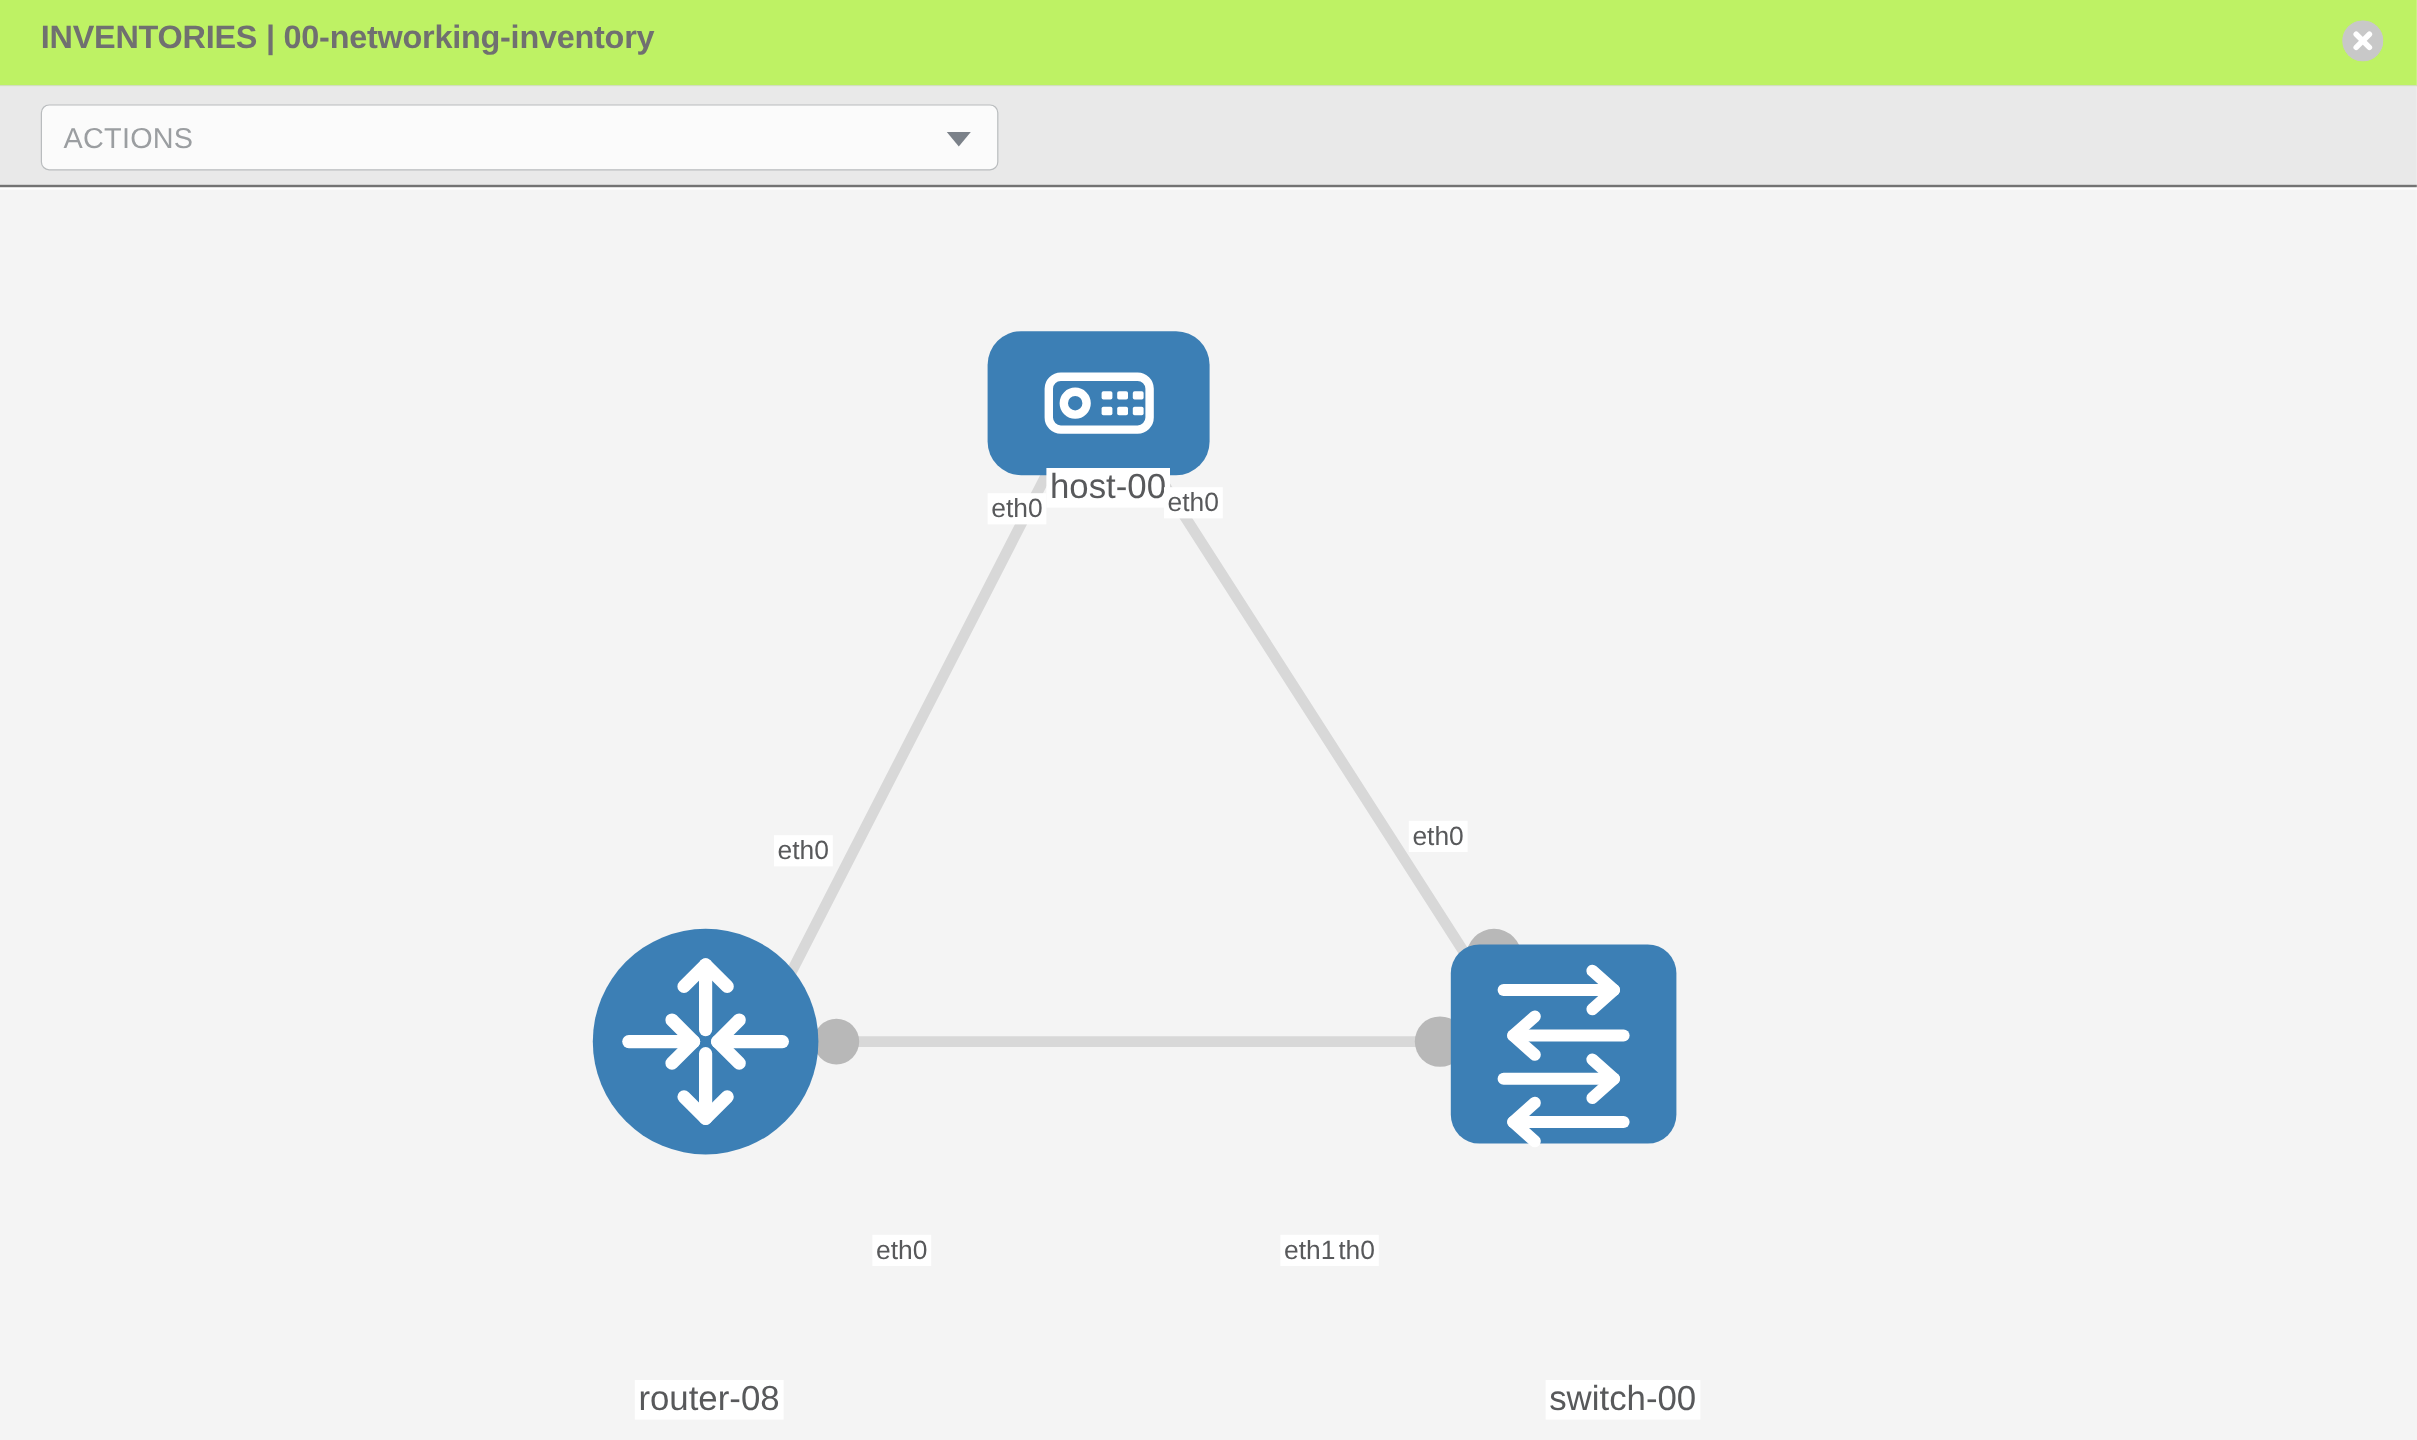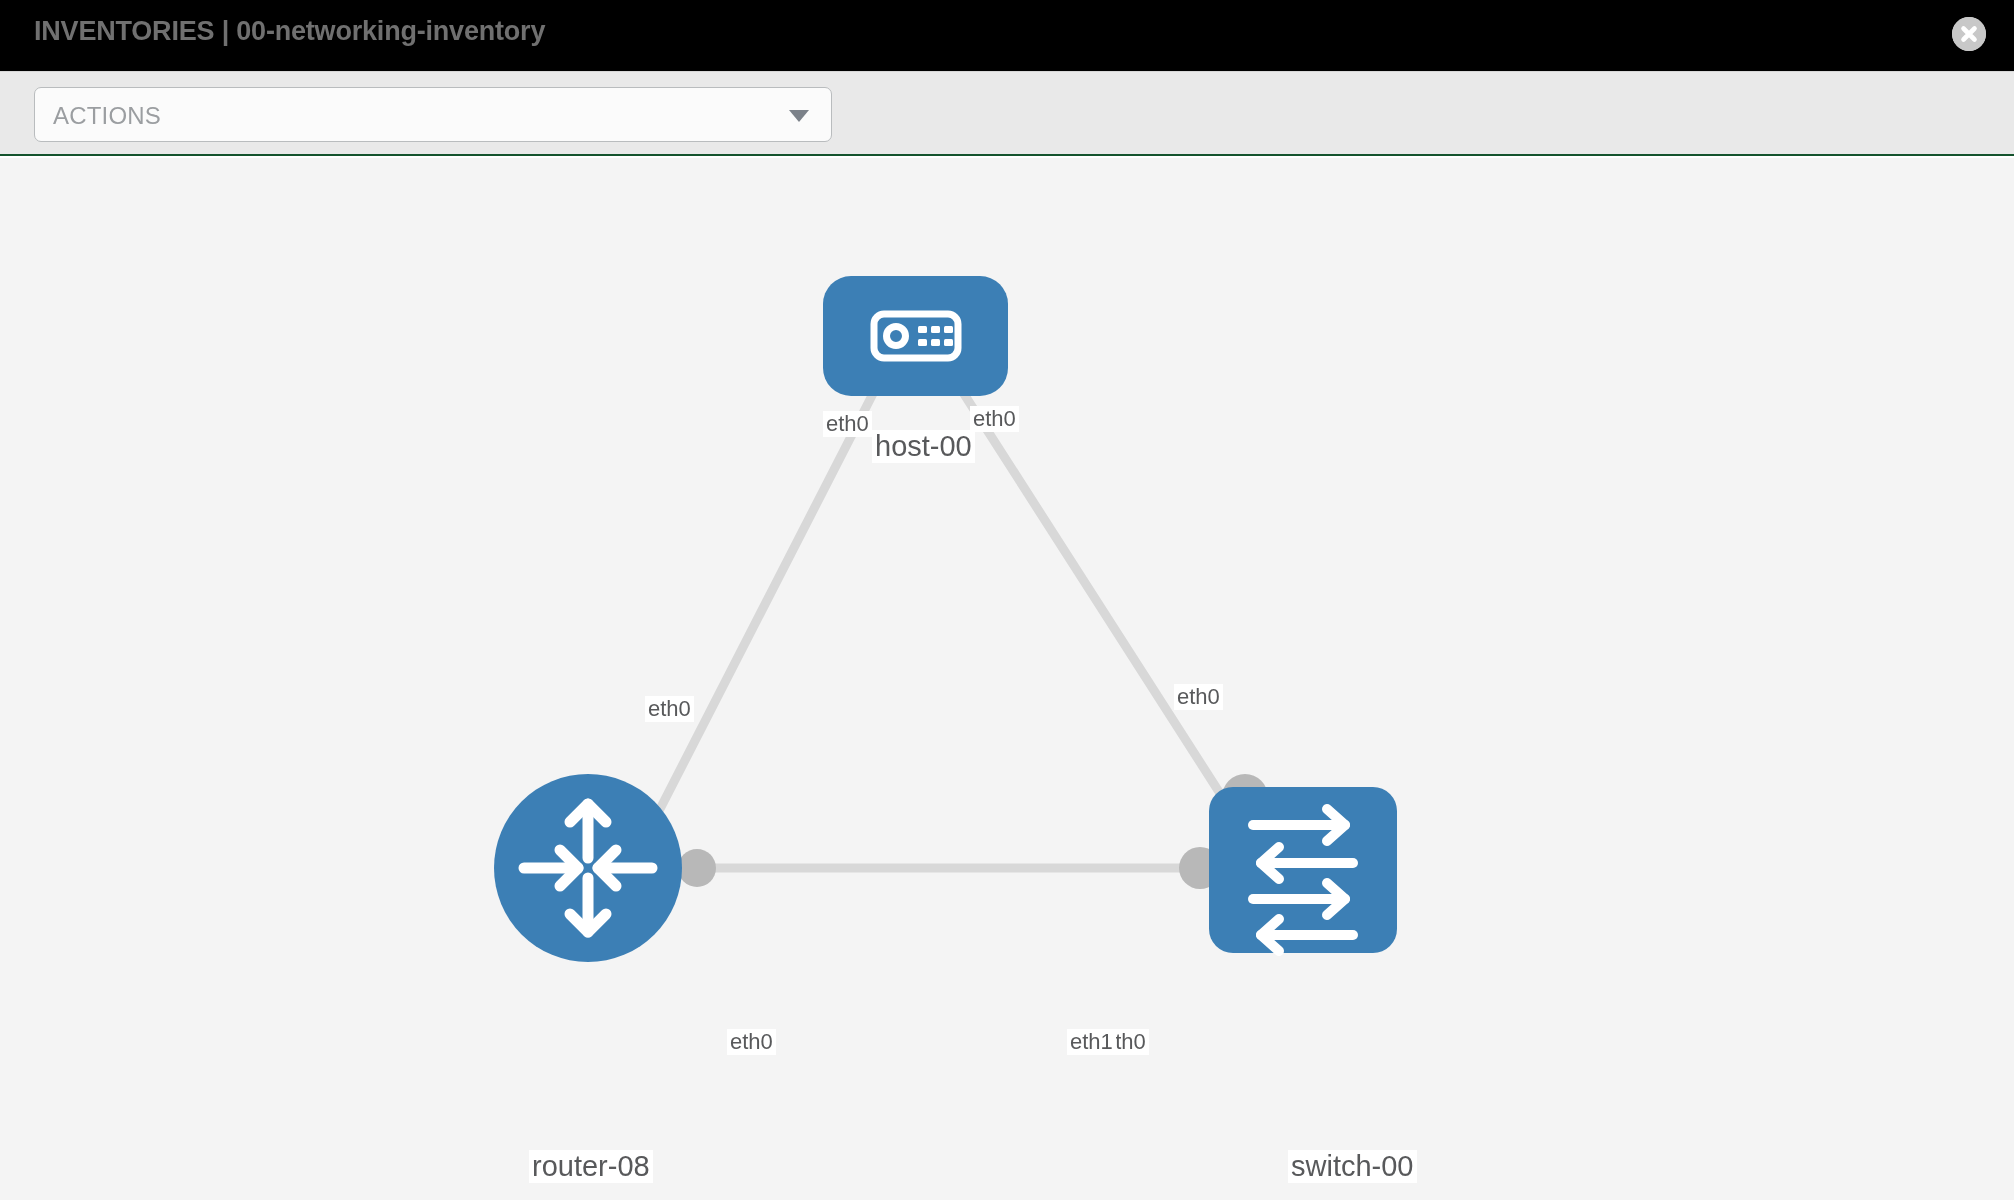--- a/index.html
+++ b/index.html
@@ -14,21 +14,21 @@
     overflow: hidden;
     position: relative;
   }
 
   
   .header {
     position: absolute;
     left: 0; top: 0;
     width: 2014px;
     height: 72px;
-    background: #000000;
+    background: #bef264;
     border-bottom: 1px solid #d7d7d7;
     box-sizing: border-box;
   }
   .page-title {
     position: absolute;
     left: 34px;
     top: 16px;
     font-size: 27px;
     font-weight: bold;
     color: #707070;
@@ -47,21 +47,21 @@
   }
   .close-btn svg { display:block; }
 
   
   .toolbar {
     position: absolute;
     left: 0; top: 72px;
     width: 2014px;
     height: 84px;
     background: #e9e9e9;
-    border-bottom: 2px solid #14532d;
+    border-bottom: 2px solid #737373;
     box-sizing: border-box;
   }
   .actions-select {
     position: absolute;
     left: 34px;
     top: 15px;
     width: 798px;
     height: 55px;
     background: #fbfbfb;
     border: 1px solid #b9bcbe;
@@ -256,21 +256,21 @@
 
         <path d="M1253 741 L1345 741"></path>
         <path d="M1327 725 L1345 741 L1327 757"></path>
 
         <path d="M1353 777 L1261 777"></path>
         <path d="M1279 761 L1261 777 L1279 793"></path>
       </g>
     </g>
   </svg>
 
-  <div class="node-label" style="left:872px; top:232px;margin-top:40px;">host-00</div>
+  <div class="node-label" style="left:872px; top:232px;">host-00</div>
   <div class="node-label" style="left:529px; top:992px;">router-08</div>
   <div class="node-label" style="left:1288px; top:992px;">switch-00</div>
 
   <div class="edge-label" style="left:823px; top:253px;">eth0</div>
   <div class="edge-label" style="left:970px; top:248px;">eth0</div>
   <div class="edge-label" style="left:645px; top:538px;">eth0</div>
   <div class="edge-label" style="left:1174px; top:526px;">eth0</div>
   <div class="edge-label" style="left:727px; top:871px;">eth0</div>
   <div class="edge-label" style="left:1100px; top:871px;">eth0</div>
   <div class="edge-label" style="left:1067px; top:871px;">eth1</div>

